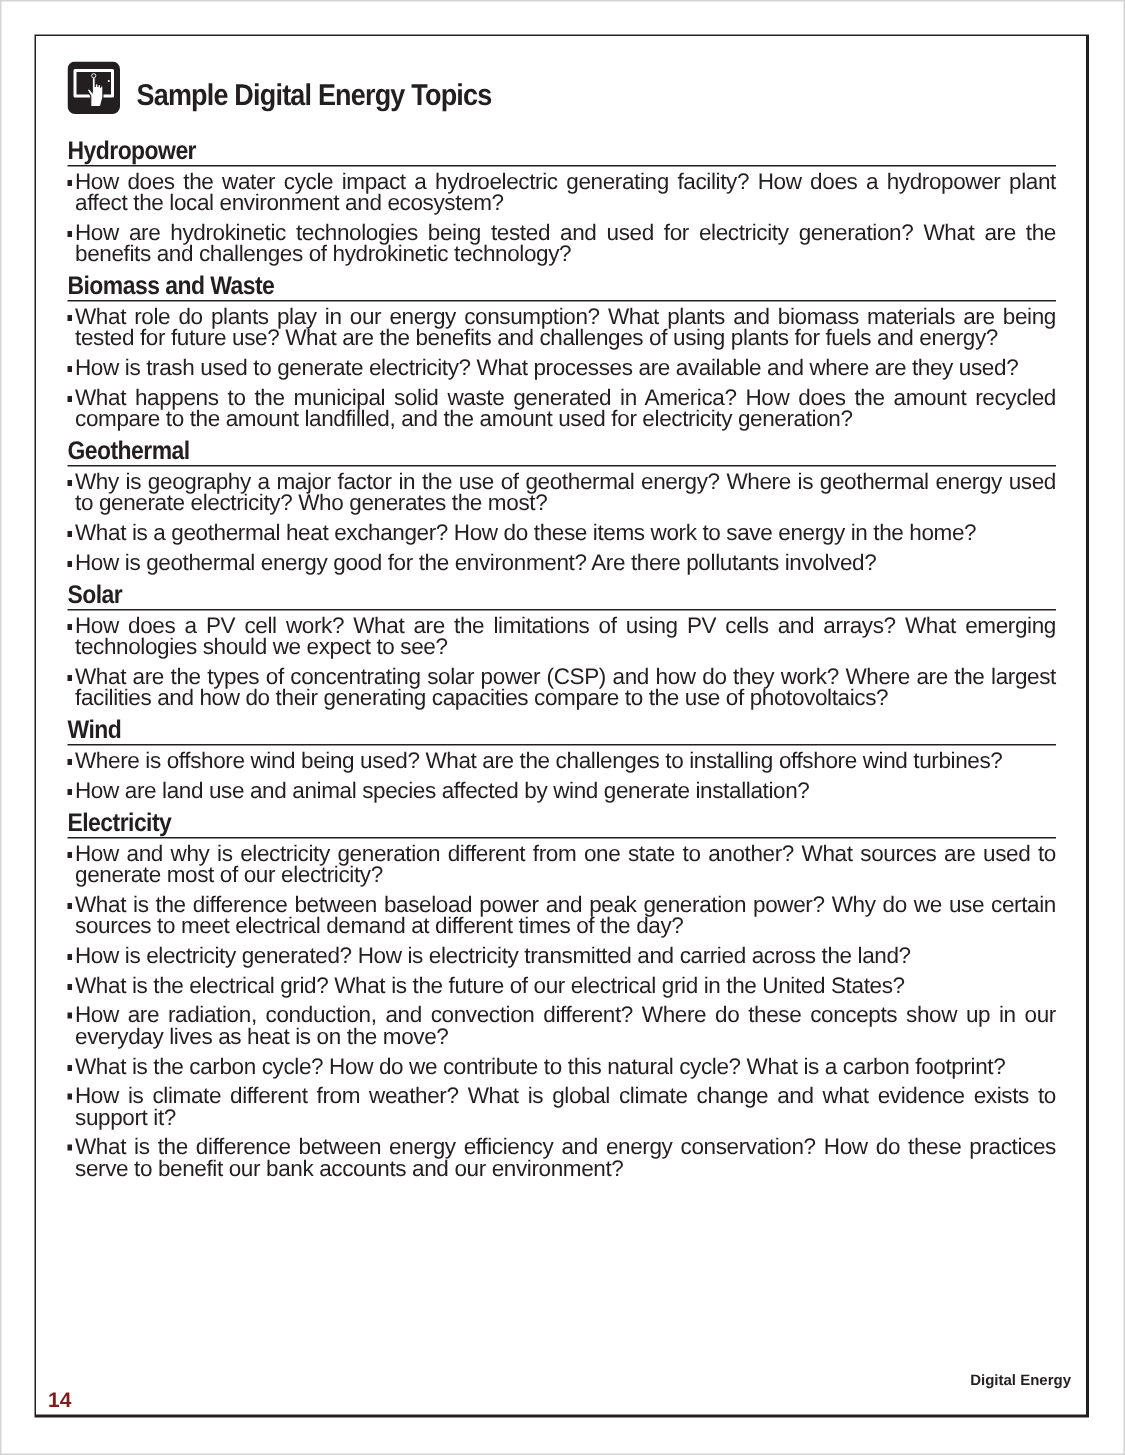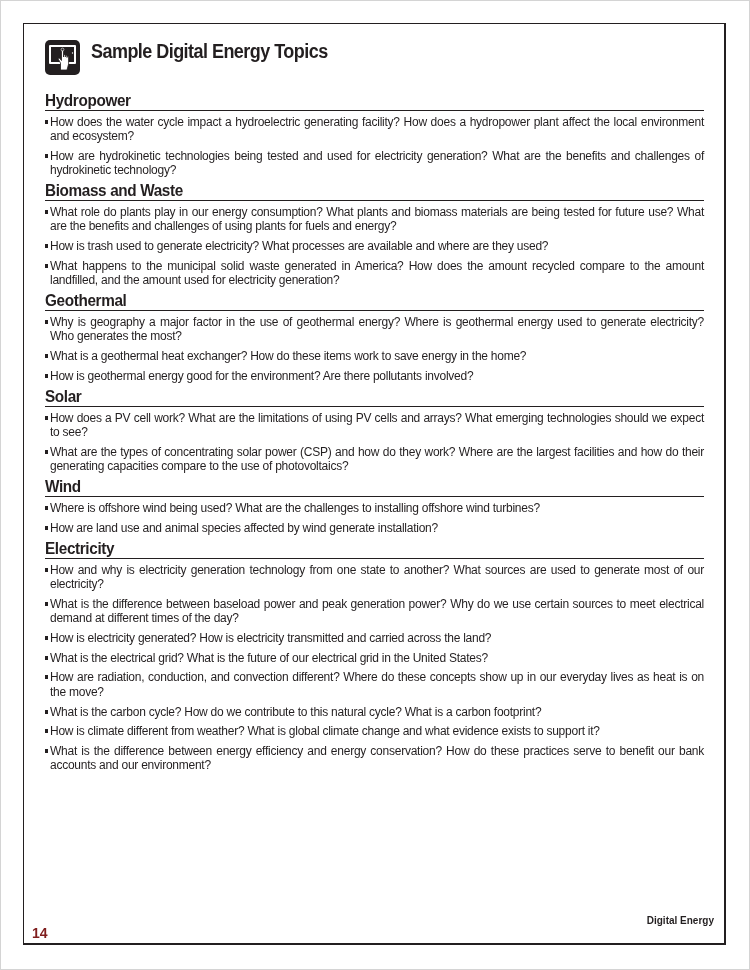--- a/index.html
+++ b/index.html
@@ -28,21 +28,21 @@
       border: 1px solid #231f20;
       border-right-width: 2px;
       border-bottom-width: 2px;
       box-sizing: border-box;
     }
     .header {
       position: absolute;
       left: 45px; top: 40px;
       height: 36px;
       display: flex;
-      align-items: flex-start;
+      align-items: flex-end;
     }
     .logo-icon {
       width: 35px;
       height: 35px;
       margin-right: 11px;
       display: block;
     }
     .page-title {
       font-family: "Liberation Sans", sans-serif;
       font-weight: bold;
@@ -72,21 +72,21 @@
       margin-bottom: 4px;
       white-space: nowrap;
     }
     .section-heading span {
       display: inline-block;
       transform: scaleX(0.9);
       transform-origin: left center;
     }
     .question {
       position: relative;
-      font-size: 12px;
+      font-size: 15px;
       line-height: 14.3px;
       letter-spacing: -0.25px;
       padding-left: 5px;
       margin-bottom: 5.5px;
       text-align: justify;
       text-align-last: left;
     }
     .bullet {
       position: absolute;
       left: 0;
@@ -159,21 +159,21 @@
   </div>
 
   <div class="section">
     <div class="section-heading"><span>Wind</span></div>
     <div class="question"><span class="bullet"></span><span>Where is offshore wind being used?  What are the challenges to installing offshore wind turbines?</span></div>
     <div class="question"><span class="bullet"></span><span>How are land use and animal species affected by wind generate installation?</span></div>
   </div>
 
   <div class="section">
     <div class="section-heading"><span>Electricity</span></div>
-    <div class="question"><span class="bullet"></span><span>How and why is electricity generation technology from one state to another? What sources are used to generate most of our electricity?</span></div>
+    <div class="question"><span class="bullet"></span><span>How and why is electricity generation different from one state to another? What sources are used to generate most of our electricity?</span></div>
     <div class="question"><span class="bullet"></span><span>What is the difference between baseload power and peak generation power? Why do we use certain sources to meet electrical demand at different times of the day?</span></div>
     <div class="question"><span class="bullet"></span><span>How is electricity generated? How is electricity transmitted and carried across the land?</span></div>
     <div class="question"><span class="bullet"></span><span>What is the electrical grid? What is the future of our electrical grid in the United States?</span></div>
   </div>
 
   <div class="section">
     <div class="question"><span class="bullet"></span><span>How are radiation, conduction, and convection different? Where do these concepts show up in our everyday lives as heat is on the move?</span></div>
     <div class="question"><span class="bullet"></span><span>What is the carbon cycle? How do we contribute to this natural cycle? What is a carbon footprint?</span></div>
     <div class="question"><span class="bullet"></span><span>How is climate different from weather? What is global climate change and what evidence exists to support it?</span></div>
     <div class="question"><span class="bullet"></span><span>What is the difference between energy efficiency and energy conservation? How do these practices serve to benefit our bank accounts and our environment?</span></div>

